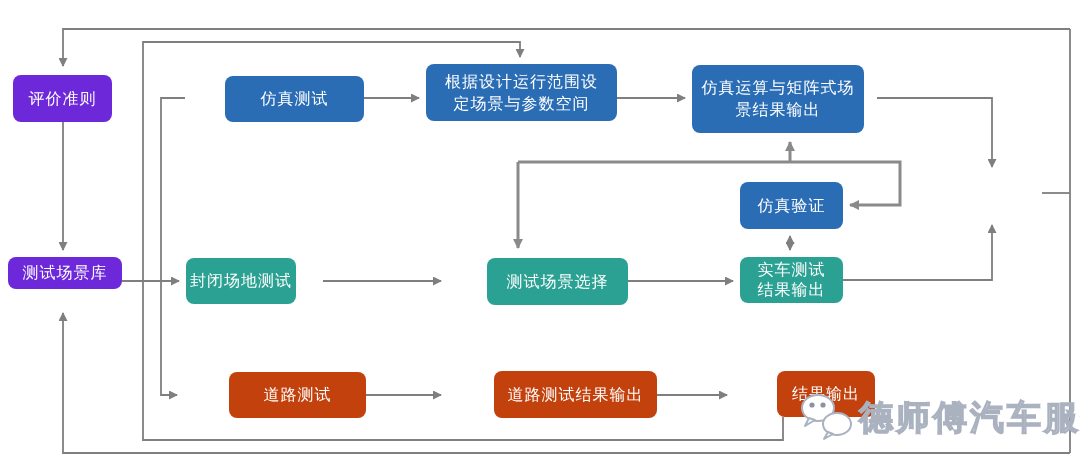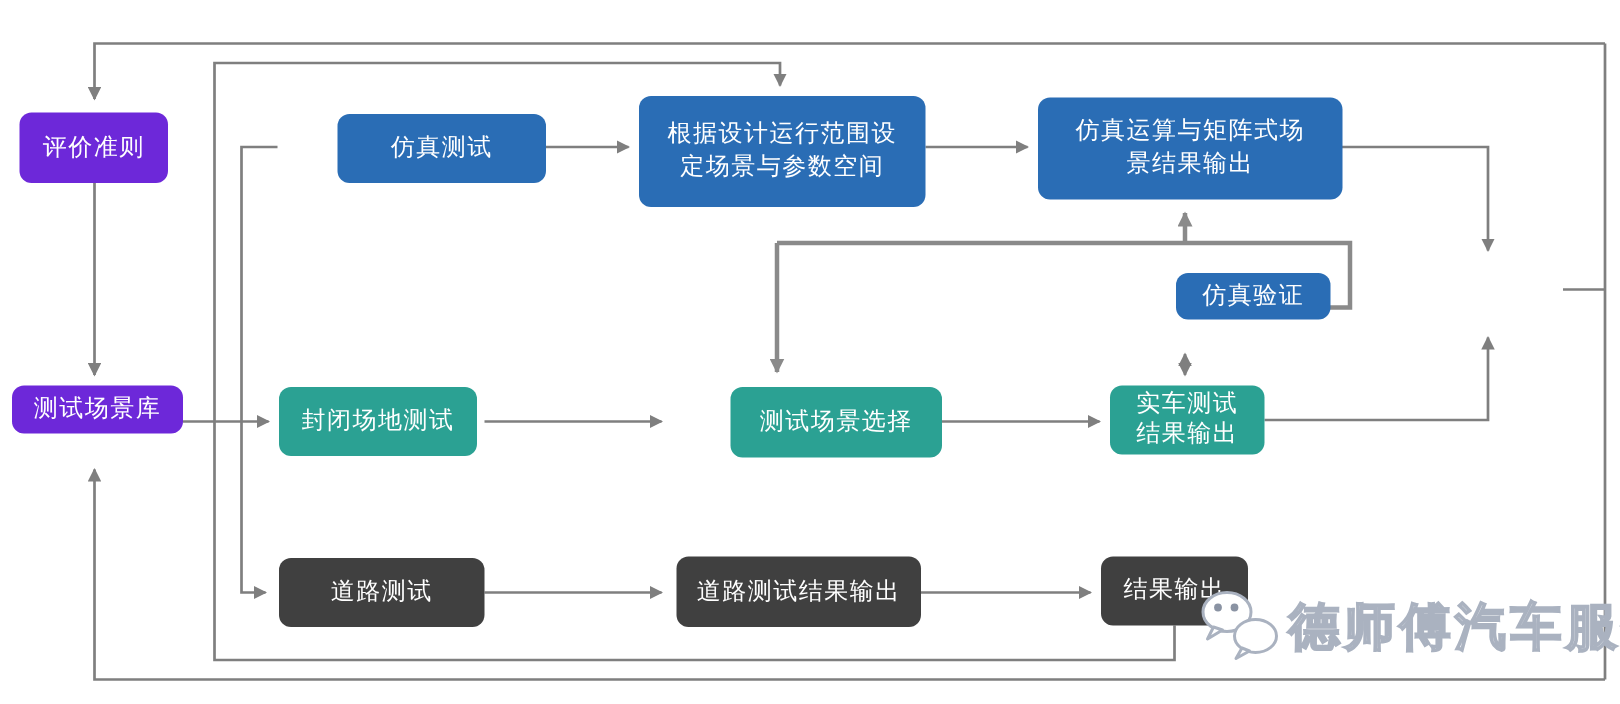--- a/index.html
+++ b/index.html
@@ -11,21 +11,21 @@
   .edges { position:absolute; left:0; top:0; width:1080px; height:469px; }
   .node {
     position:absolute; display:flex; align-items:center; justify-content:center;
     border-radius:8px; color:#ffffff; text-align:center;
     font-size:16px; letter-spacing:1px; line-height:1.35;
   }
   .node .lbl { white-space:pre-line; }
   .navy  { background:#6d28d9; }
   .blue  { background:#2a6db5; }
   .teal  { background:#2ba193; }
-  .slate { background:#404040; }
+  .slate { background:#c2410c;margin-left:43px; }
   .watermark {
     position:absolute; left:795px; top:390px; display:flex; align-items:center;
     z-index:5;
   }
   .watermark .wm-text {
     font-size:34px; letter-spacing:3px; font-weight:bold;
     color:rgba(235,238,243,0.55);
     -webkit-text-stroke:1.3px #aab2c0;
     white-space:nowrap;
   }
@@ -89,36 +89,36 @@
   </div>
 
   <div class="node navy" style="left:8px; top:257px; width:114px; height:32px;">
     <span class="lbl">测试场景库</span>
   </div>
 
   <div class="node blue" style="left:185px; top:76px; width:139px; height:46px;margin-left:40px;">
     <span class="lbl">仿真测试</span>
   </div>
 
-  <div class="node blue" style="left:426px; top:64px; width:191px; height:74px;">
+  <div class="node blue" style="left:426px; top:64px; width:191px; height:57px;">
     <span class="lbl">根据设计运行范围设
 定场景与参数空间</span>
   </div>
 
-  <div class="node blue" style="left:692px; top:65px; width:203px; height:68px;">
+  <div class="node blue" style="left:692px; top:65px; width:172px; height:68px;">
     <span class="lbl">仿真运算与矩阵式场
 景结果输出</span>
   </div>
 
-  <div class="node blue" style="left:740px; top:182px; width:103px; height:31px;margin-left:44px;">
+  <div class="node blue" style="left:740px; top:182px; width:103px; height:47px;">
     <span class="lbl">仿真验证</span>
   </div>
 
 
-  <div class="node teal" style="left:186px; top:258px; width:132px; height:46px;">
+  <div class="node teal" style="left:186px; top:258px; width:110px; height:46px;">
     <span class="lbl">封闭场地测试</span>
   </div>
 
   <div class="node teal" style="left:448px; top:258px; width:141px; height:47px;margin-left:39px;">
     <span class="lbl">测试场景选择</span>
   </div>
 
   <div class="node teal" style="left:740px; top:257px; width:103px; height:46px; line-height:1.25;">
     <span class="lbl">实车测试
 结果输出</span>

